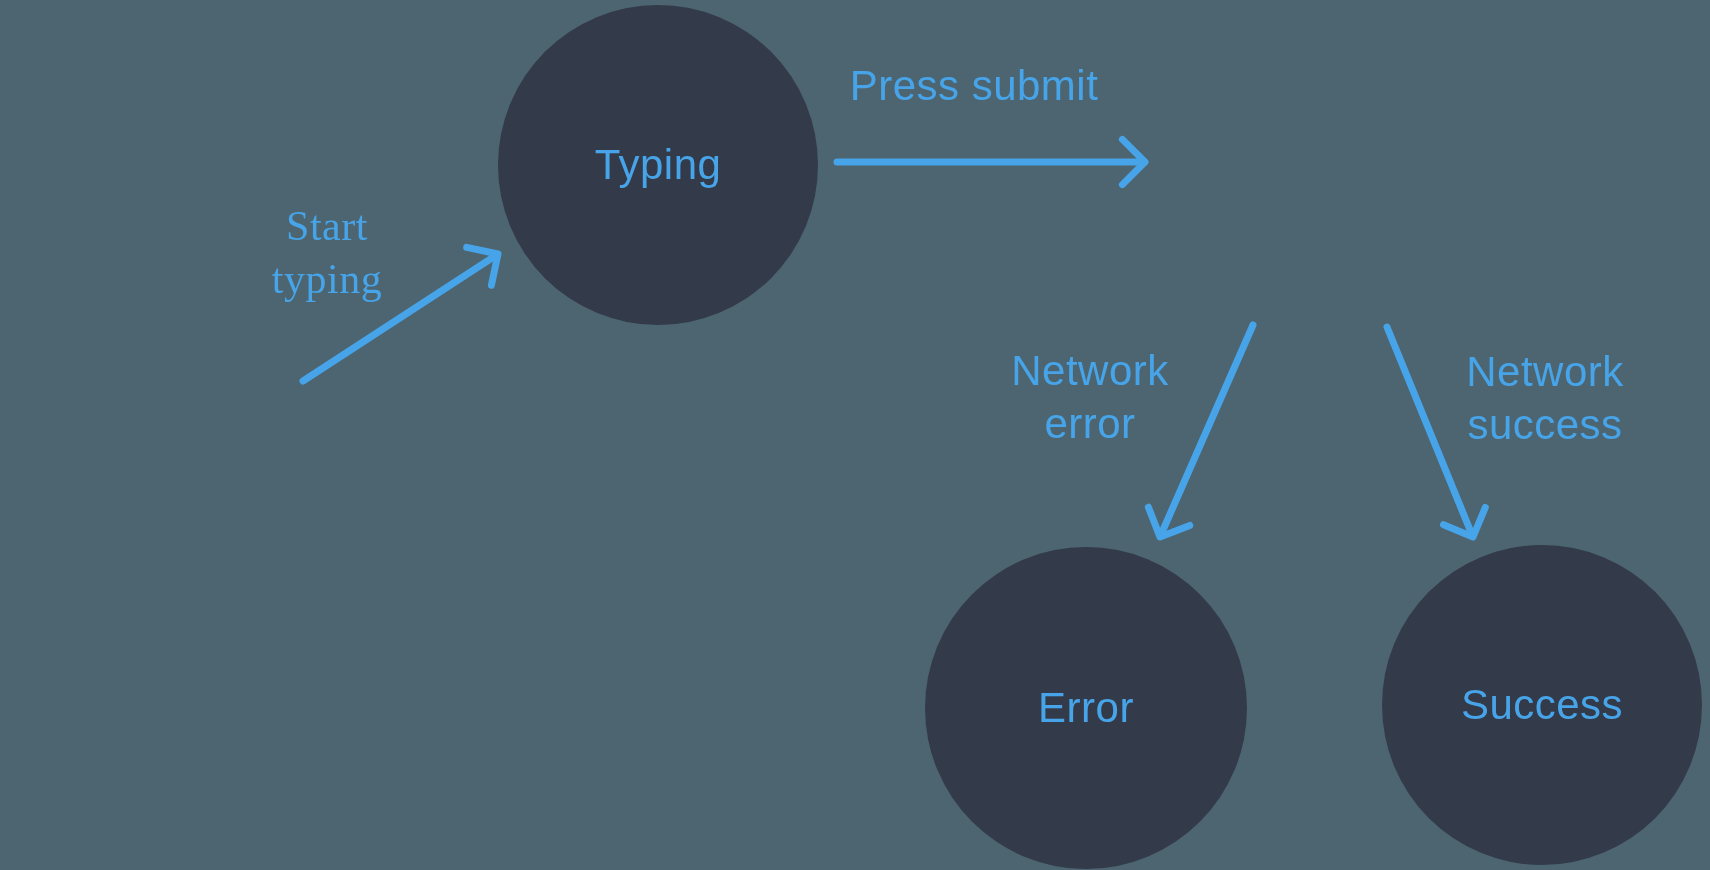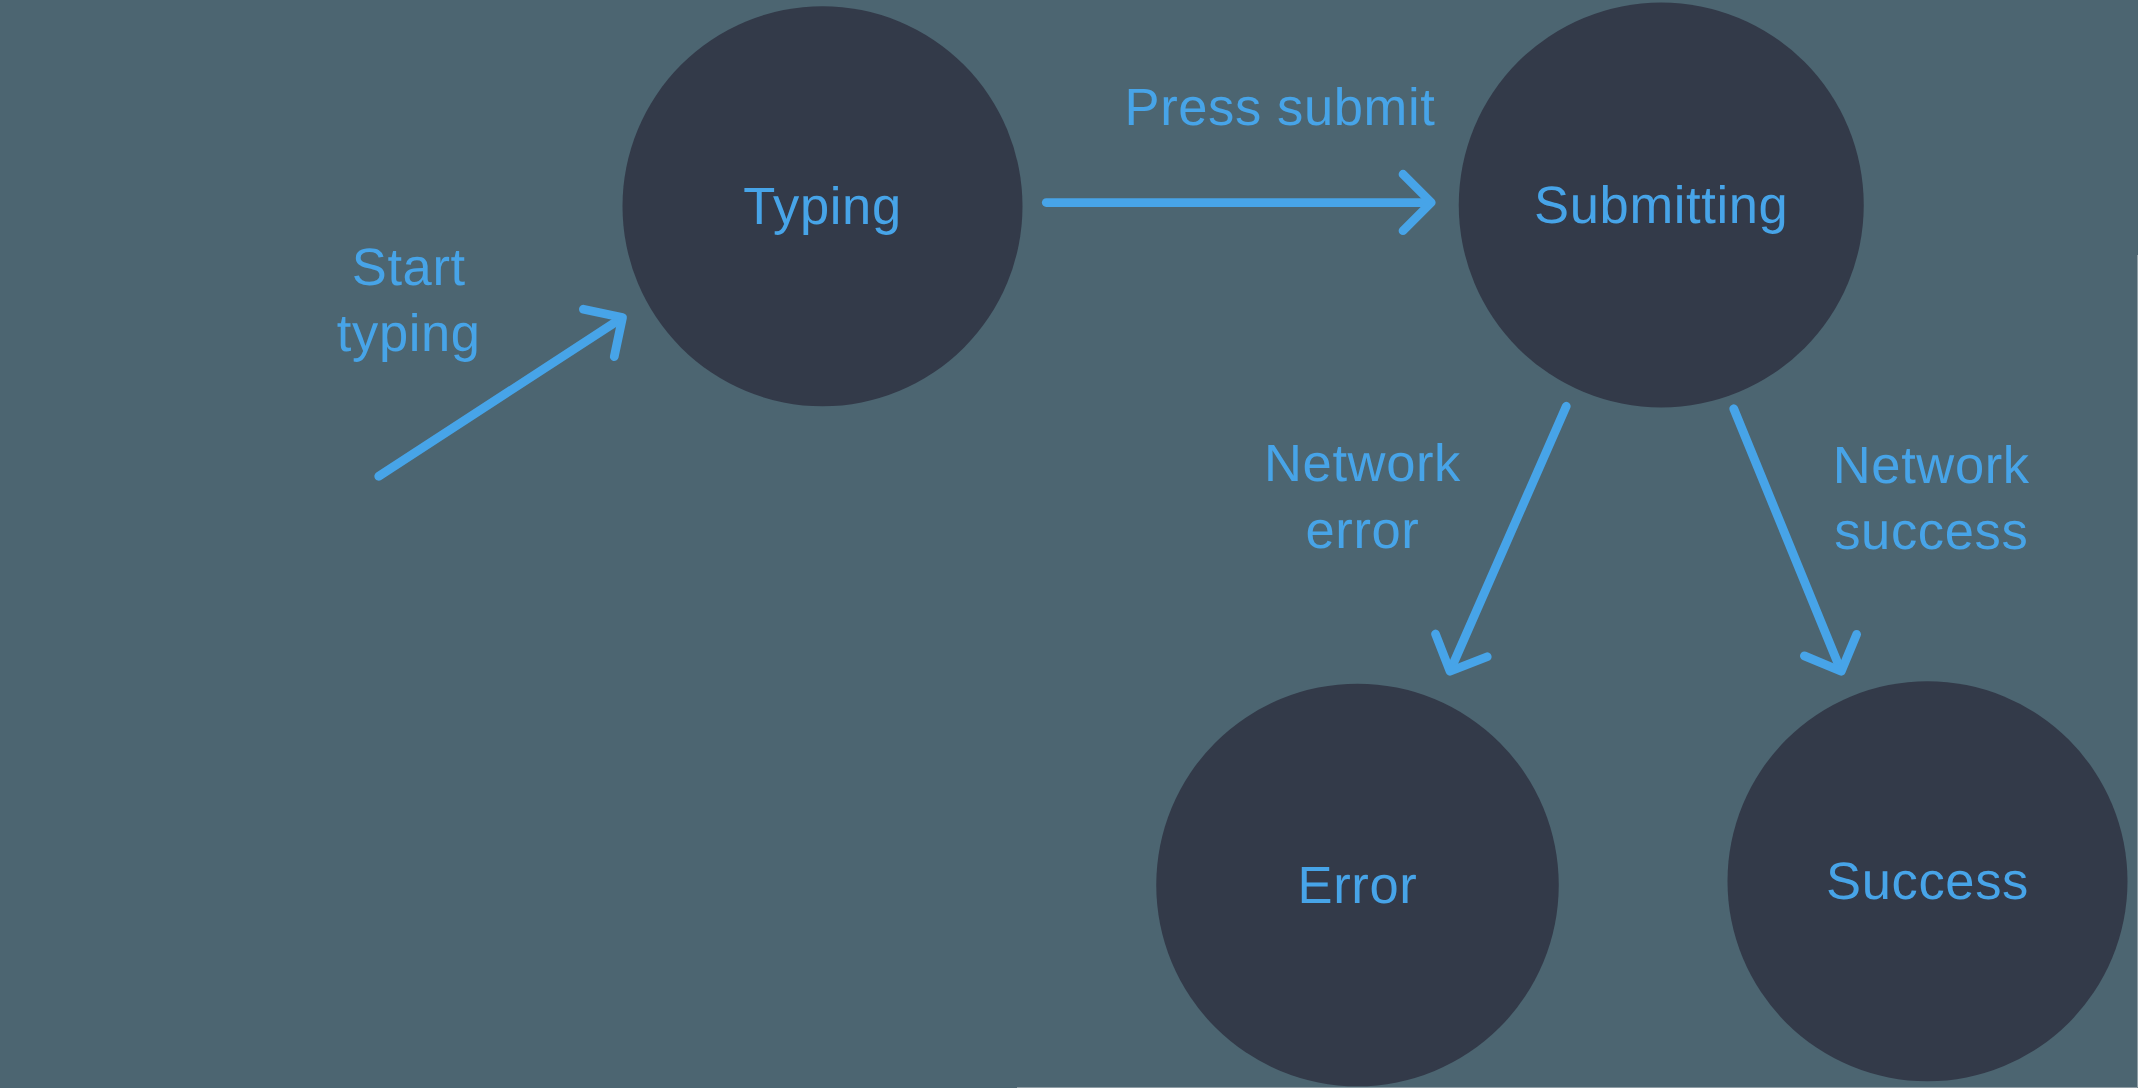--- a/index.html
+++ b/index.html
@@ -77,38 +77,35 @@
       <line x1="1387" y1="327" x2="1471.5" y2="533.5"></line>
       <polyline points="1485.3,507.5 1473,537 1443.5,524.7"></polyline>
     </g>
   </svg>
 
 
   <div class="node" style="left:498px; top:5px; width:320px; height:320px;">
     <span class="node-label">Typing</span>
   </div>
 
-  <div class="node" style="left:1167px; top:2px; width:324px; height:324px;">
-    <span class="node-label">Submitting</span>
-  </div>
 
   <div class="node" style="left:925px; top:547px; width:322px; height:322px;">
     <span class="node-label">Error</span>
   </div>
 
   <div class="node" style="left:1382px; top:545px; width:320px; height:320px;">
     <span class="node-label">Success</span>
   </div>
 
-  <div class="edge-label" style="left:217px; top:187px; width:220px;">
+  <div class="edge-label" style="left:217px; top:200px; width:220px;font-family:Liberation Serif, serif;">
     <span class="line">Start</span>
     <span class="line">typing</span>
   </div>
 
-  <div class="edge-label" style="left:874px; top:59px; width:300px;">
+  <div class="edge-label" style="left:824px; top:59px; width:300px;">
     <span class="line">Press submit</span>
   </div>
 
   <div class="edge-label" style="left:980px; top:344px; width:220px;">
     <span class="line">Network</span>
     <span class="line">error</span>
   </div>
 
   <div class="edge-label" style="left:1435px; top:345px; width:220px;">
     <span class="line">Network</span>

